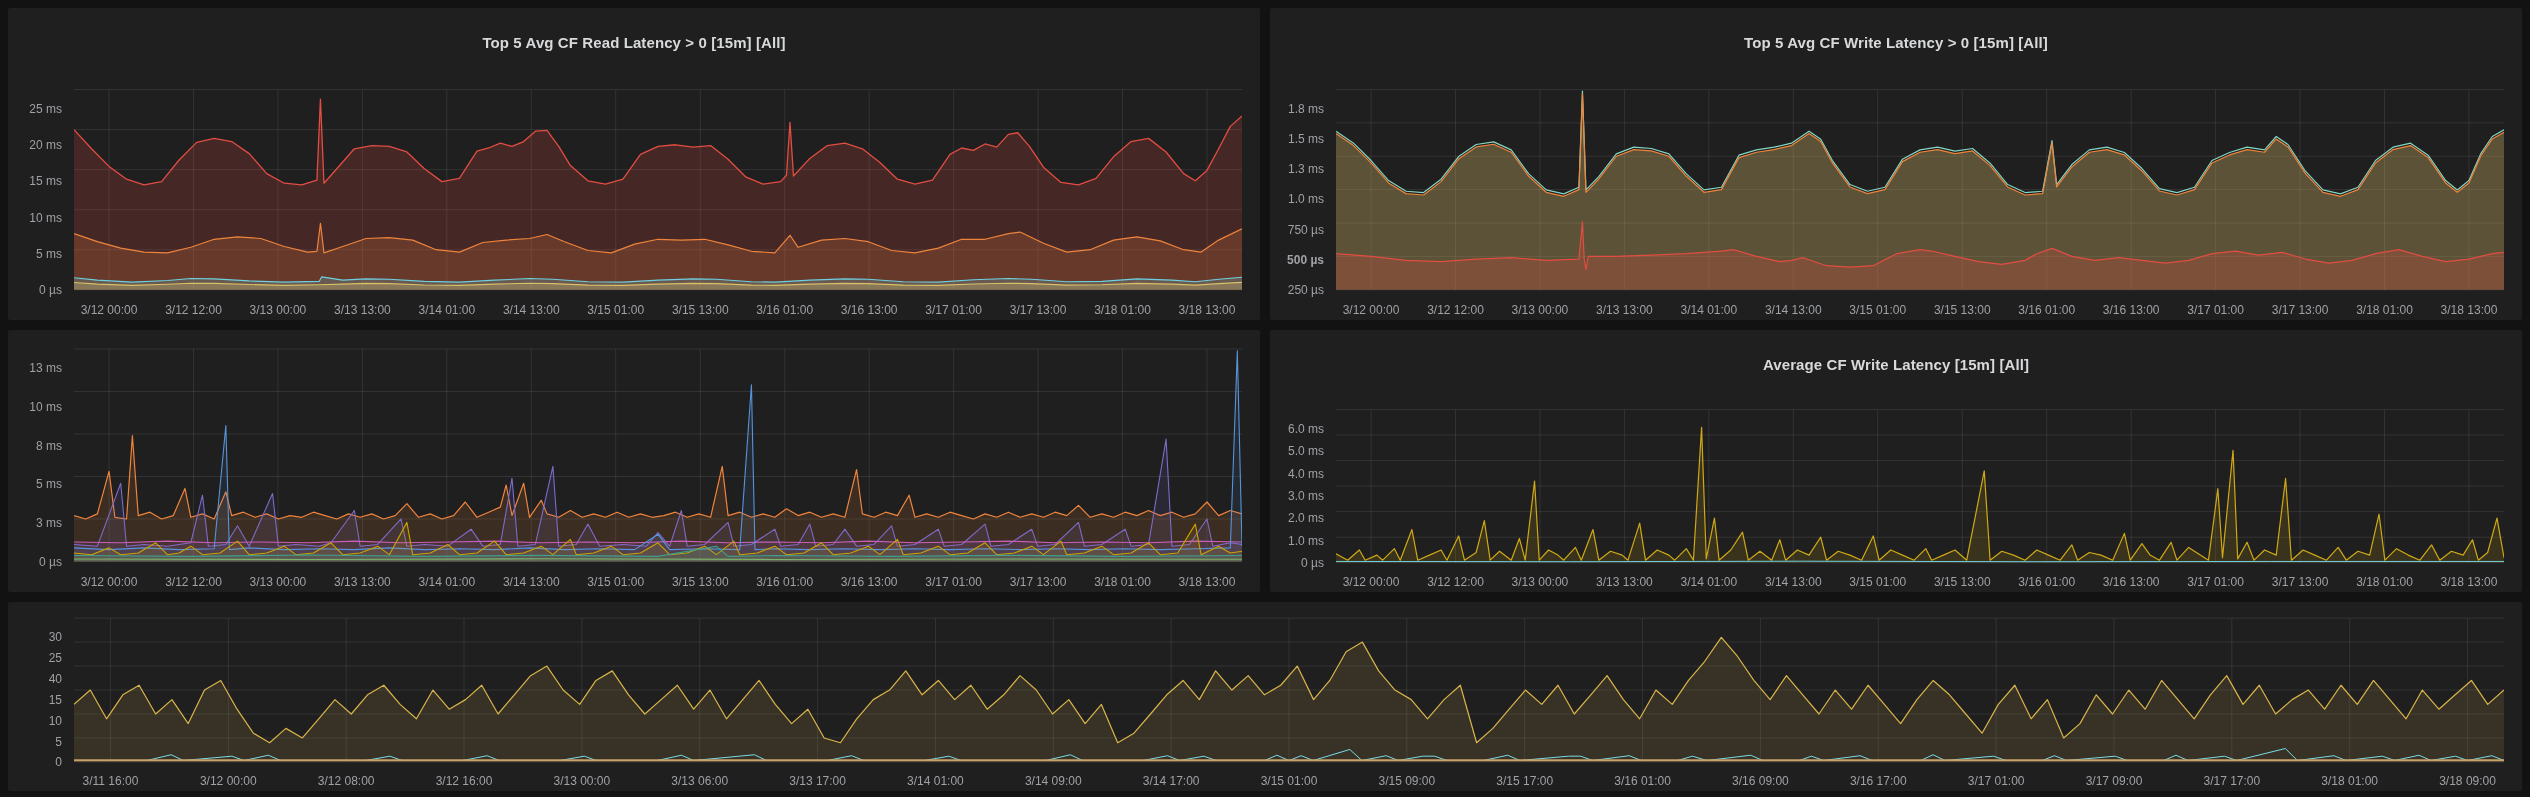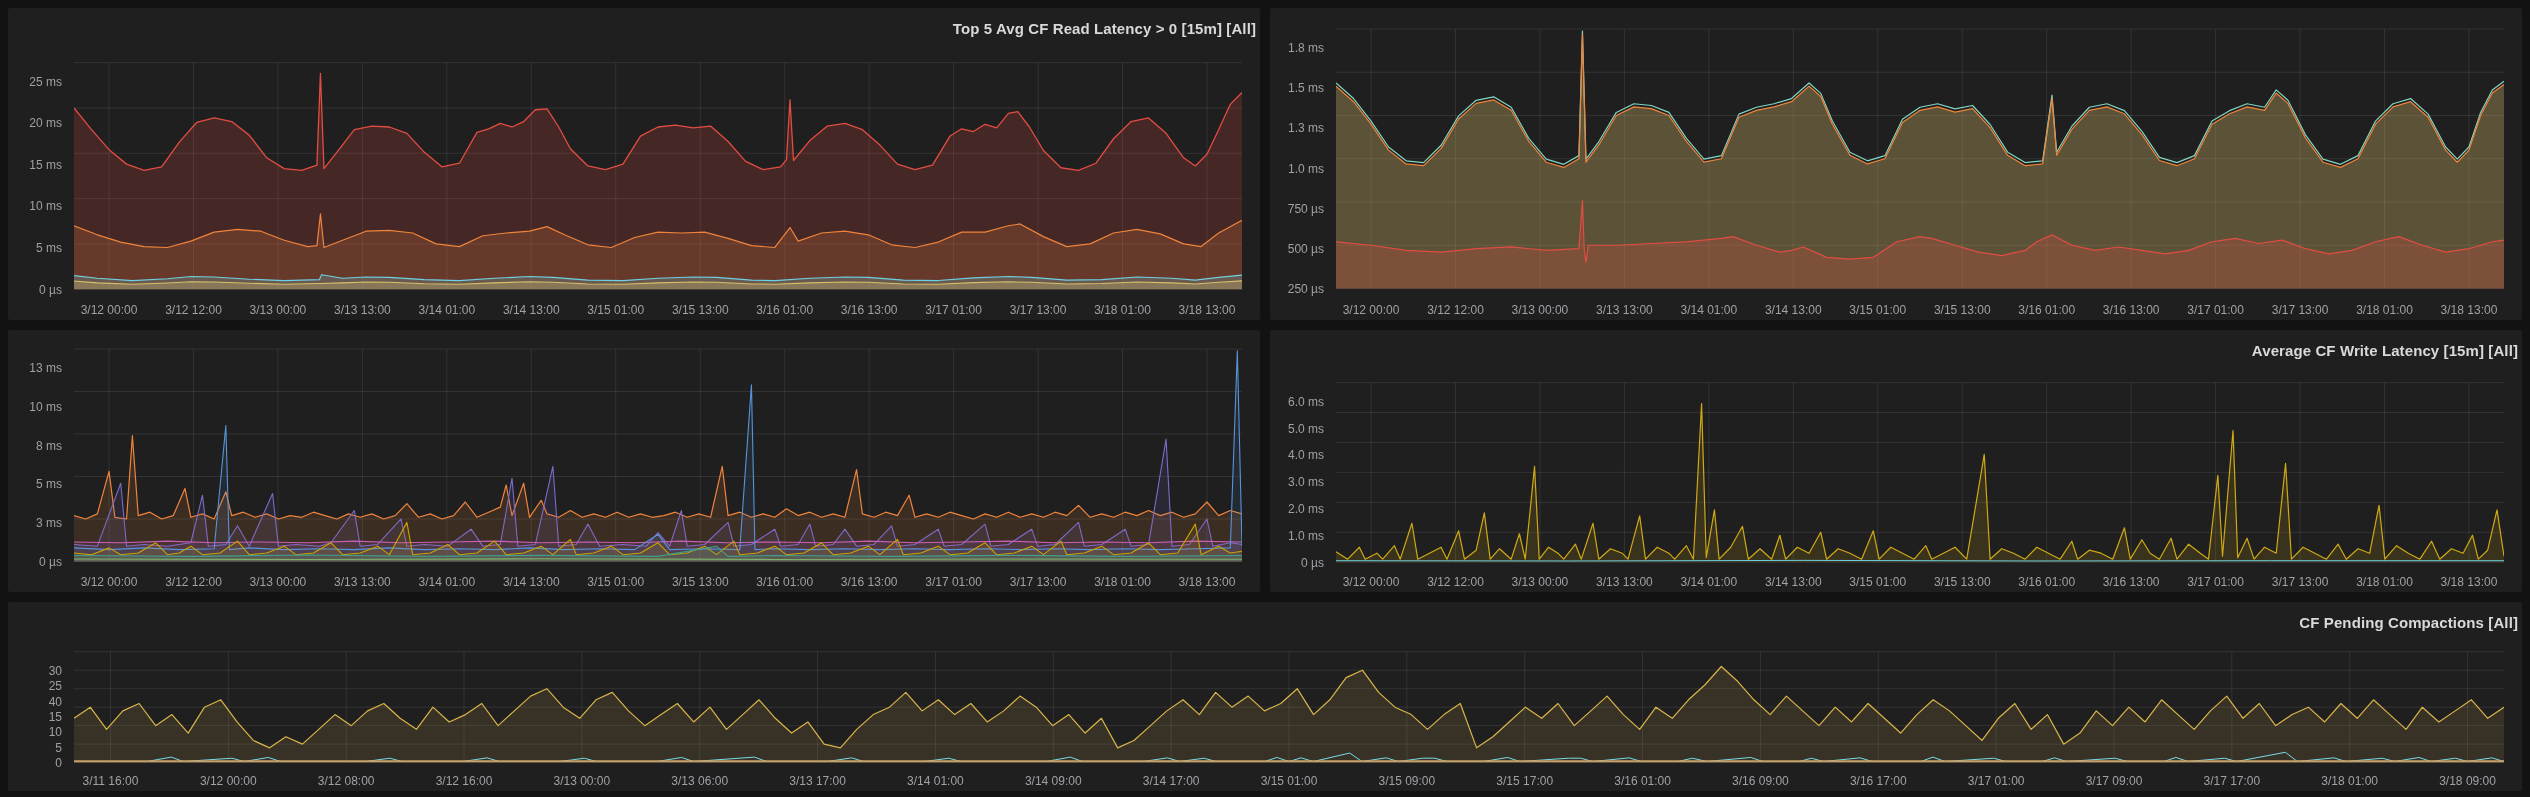--- a/index.html
+++ b/index.html
@@ -13,21 +13,21 @@
     grid-template-columns:1fr 1fr;
     grid-template-rows:312px 262px 189px;
     gap:10px;padding:8px;box-sizing:border-box;height:100%;
   }
   .panel{
     background:#1f1f20;border-radius:2px;
     display:flex;flex-direction:column;min-width:0;min-height:0;
   }
   .full{grid-column:1/-1;}
   .ptitle{
-    margin:4px;padding:8px 0 2px;text-align:right;
+    margin:18px;padding:8px 0 2px;text-align:center;
     font-size:15px;font-weight:700;color:#d8d9da;cursor:pointer;
     letter-spacing:.1px;
   }
   .plot{position:relative;flex:1;margin:2px 8px 0 6px;}
   .canvas{position:absolute;top:8px;left:60px;right:10px;bottom:26px;}
   .canvas svg{width:100%;height:100%;display:block;}
   .ylabels{position:absolute;top:8px;left:0;width:54px;bottom:26px;margin-top:20px;}
   .ylabels span{
     position:absolute;right:6px;transform:translateY(-50%);
     font-size:12px;color:#9fa1a4;white-space:nowrap;
@@ -99,28 +99,29 @@
           <span style="left: 68.08%;">3/16 13:00</span>
           <span style="left: 75.31%;">3/17 01:00</span>
           <span style="left: 82.54%;">3/17 13:00</span>
           <span style="left: 89.77%;">3/18 01:00</span>
           <span style="left: 97%;">3/18 13:00</span>
         </div>
     </div>
   </section>
 
   <section class="panel">
+    <h2 class="ptitle">Top 5 Avg CF Write Latency &gt; 0 [15m] [All]</h2>
     <div class="plot">
       <div class="ylabels">
           <span style="top: 4%;">1.8 ms</span>
           <span style="top: 19.6667%;">1.5 ms</span>
           <span style="top: 35.3333%;">1.3 ms</span>
           <span style="top: 51%;">1.0 ms</span>
           <span style="top: 66.6667%;">750 µs</span>
-          <span style="top: 82.3333%;">500 µs</span>
+          <span style="top: 82.3333%; font-weight: bold;">500 µs</span>
           <span style="top: 98%;">250 µs</span>
         </div>
       <div class="canvas">
         <svg viewBox="0 0 1000 100" preserveAspectRatio="none">
             <line x1="0" y1="4" x2="1000" y2="4" stroke="rgba(255,255,255,0.09)" stroke-width="1" vector-effect="non-scaling-stroke"></line>
             <line x1="0" y1="19.666666666666657" x2="1000" y2="19.666666666666657" stroke="rgba(255,255,255,0.09)" stroke-width="1" vector-effect="non-scaling-stroke"></line>
             <line x1="0" y1="35.333333333333336" x2="1000" y2="35.333333333333336" stroke="rgba(255,255,255,0.09)" stroke-width="1" vector-effect="non-scaling-stroke"></line>
             <line x1="0" y1="51" x2="1000" y2="51" stroke="rgba(255,255,255,0.09)" stroke-width="1" vector-effect="non-scaling-stroke"></line>
             <line x1="0" y1="66.66666666666667" x2="1000" y2="66.66666666666667" stroke="rgba(255,255,255,0.09)" stroke-width="1" vector-effect="non-scaling-stroke"></line>
             <line x1="0" y1="82.33333333333333" x2="1000" y2="82.33333333333333" stroke="rgba(255,255,255,0.09)" stroke-width="1" vector-effect="non-scaling-stroke"></line>
@@ -285,21 +286,20 @@
           <span style="left: 68.08%;">3/16 13:00</span>
           <span style="left: 75.31%;">3/17 01:00</span>
           <span style="left: 82.54%;">3/17 13:00</span>
           <span style="left: 89.77%;">3/18 01:00</span>
           <span style="left: 97%;">3/18 13:00</span>
         </div>
     </div>
   </section>
 
   <section class="panel full">
-    <h2 class="ptitle">CF Pending Compactions [All]</h2>
     <div class="plot">
       <div class="ylabels">
           <span style="top: 4%;">30</span>
           <span style="top: 19.6667%;">25</span>
           <span style="top: 35.3333%;">40</span>
           <span style="top: 51%;">15</span>
           <span style="top: 66.6667%;">10</span>
           <span style="top: 82.3333%;">5</span>
           <span style="top: 98%;">0</span>
         </div>

